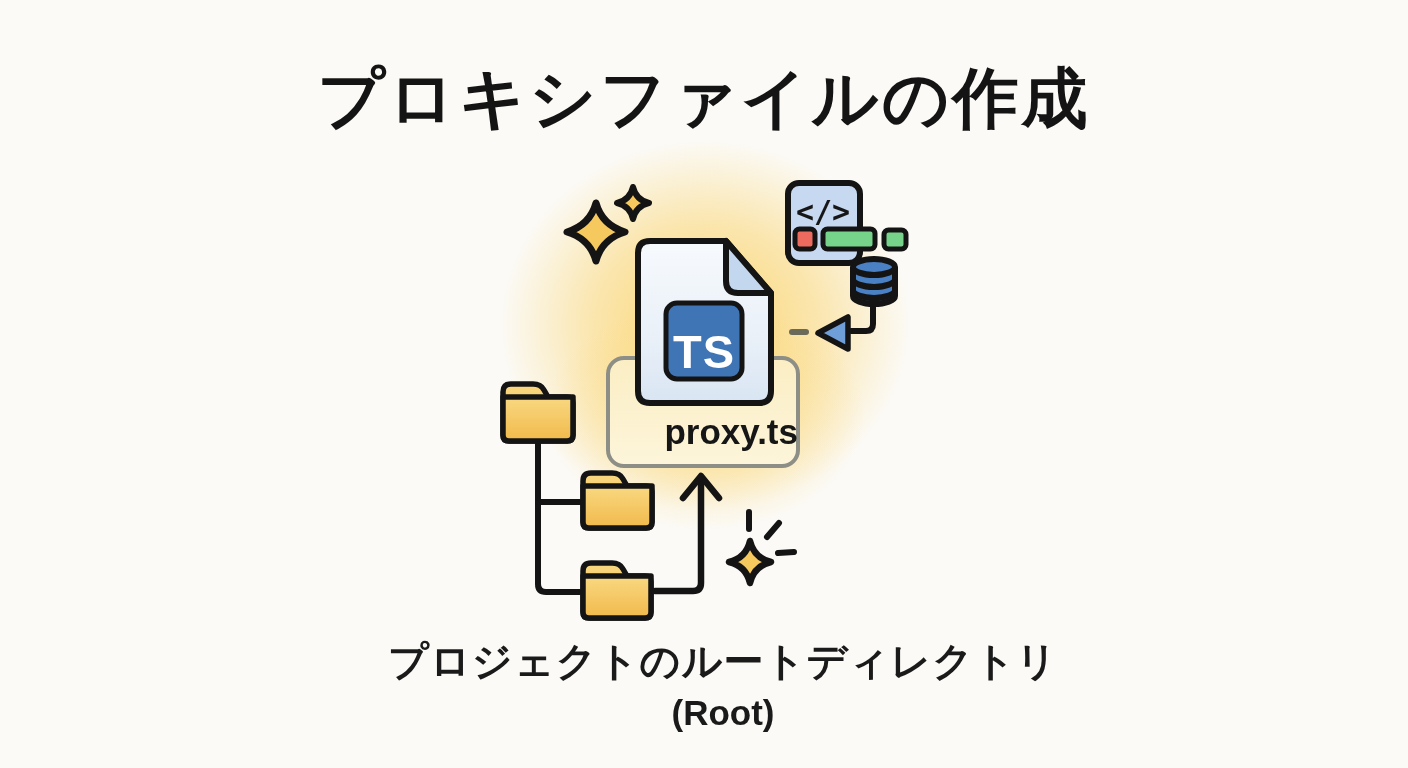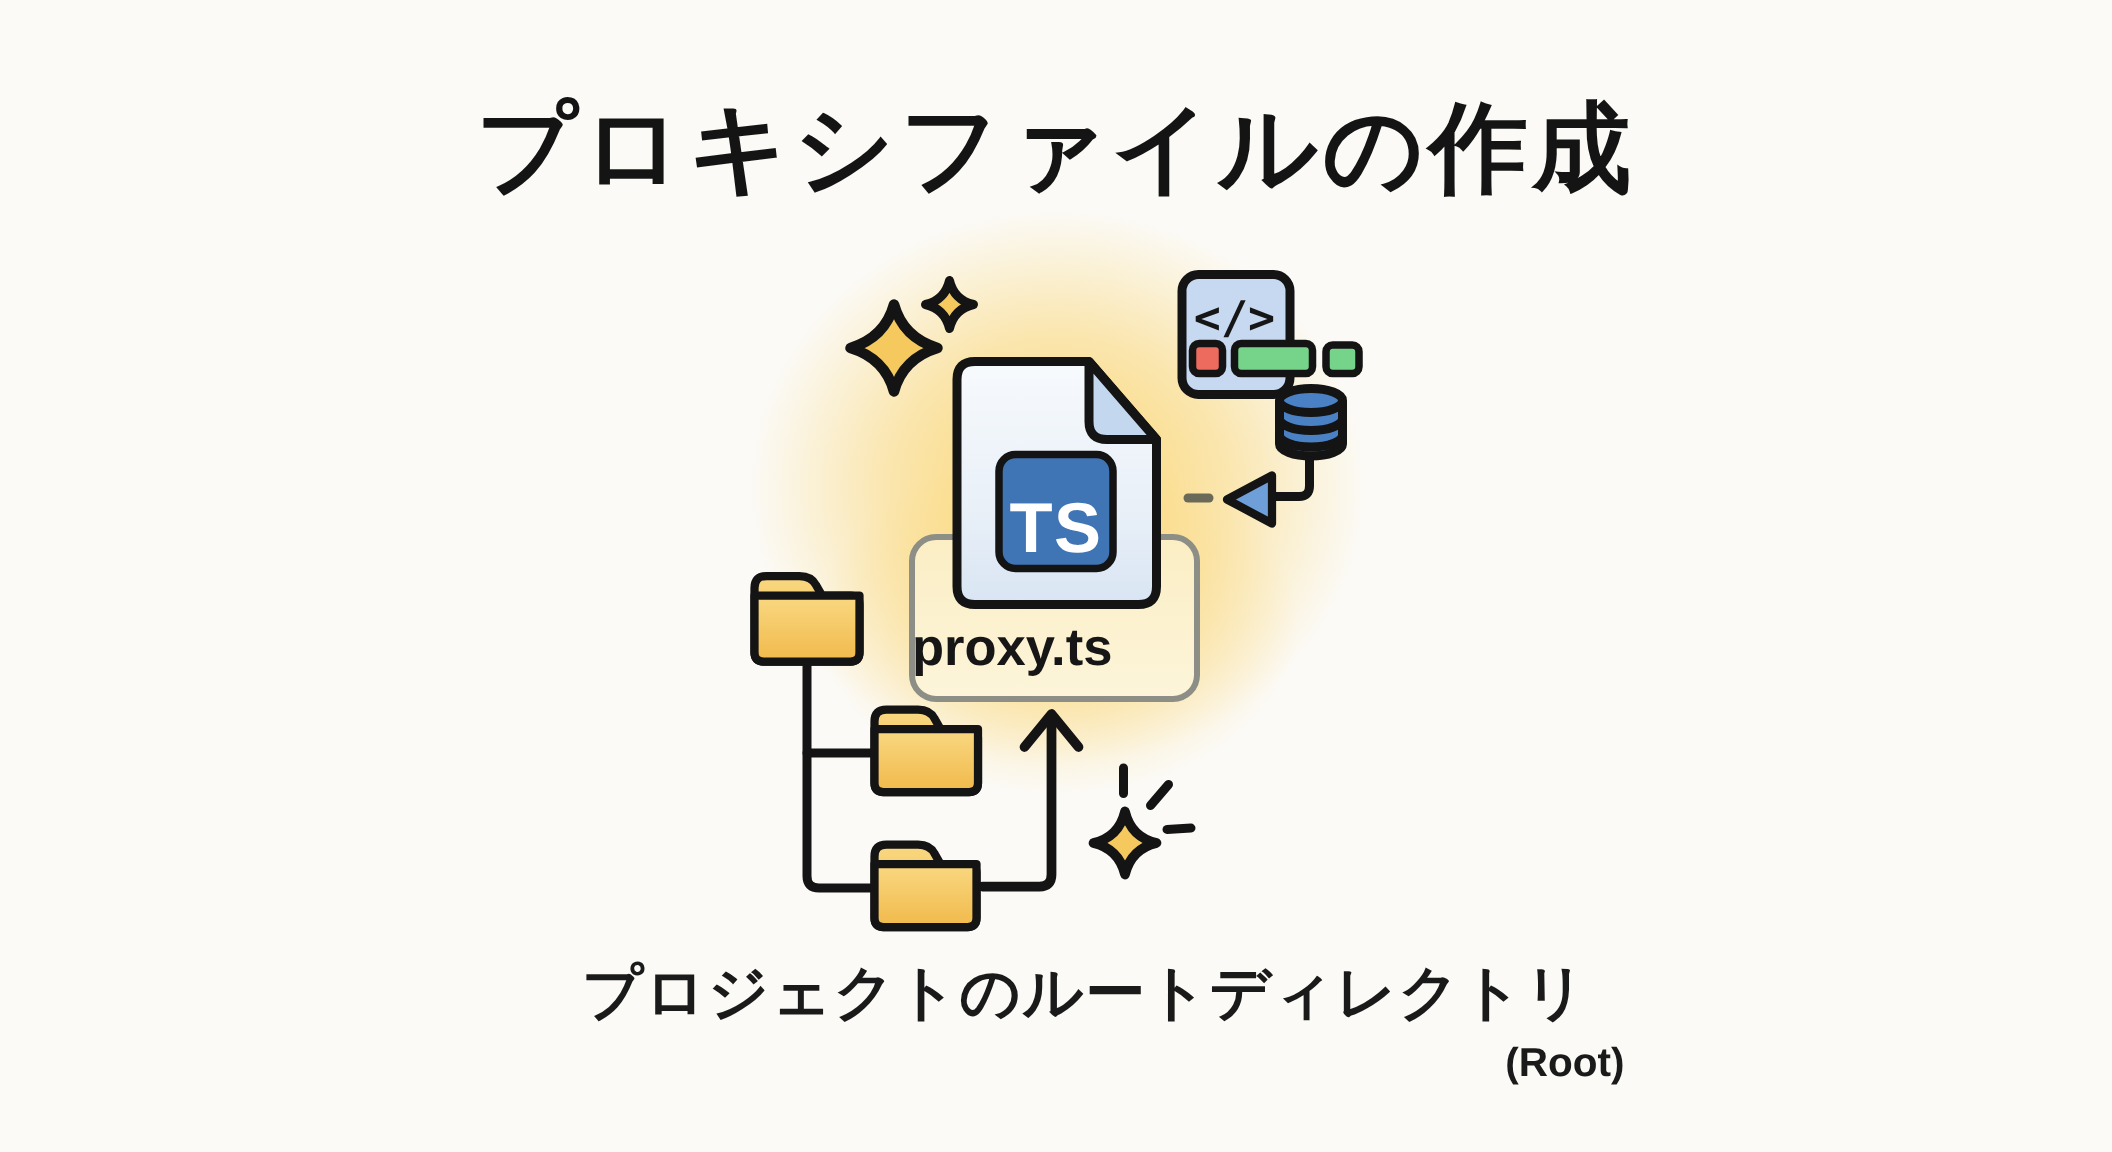--- a/index.html
+++ b/index.html
@@ -48,33 +48,33 @@
   }
   #code-glyph-text {
     font-family: "DejaVu Sans Mono", "Liberation Mono", monospace;
     font-weight: bold;
     font-size: 30px;
     fill: #161616;
   }
 
   #proxy-label {
     left: 608px; top: 412px; width: 190px;
-    text-align: left;
+    text-align: right;
     font-size: 35px;
     font-weight: 800;
     color: #161616;
   }
 
   #caption {
     left: 363px; top: 634px; width: 720px;
     text-align: center;
     color: #1a1a1a;
   }
   #caption-line1 { font-size: 40px; font-weight: 700; letter-spacing: 1px; }
-  #caption-line2 { font-size: 27px; font-weight: 700; margin-top: 4px; text-align: right; }
+  #caption-line2 { font-size: 35px; font-weight: 700; margin-top: 4px; }
 </style>
 </head>
 <body>
 
 <div id="stage">
 
   <div id="title" class="abs">プロキシファイルの作成</div>
 
   <div id="glow-main" class="abs"></div>
   <div id="glow-lower" class="abs"></div>

